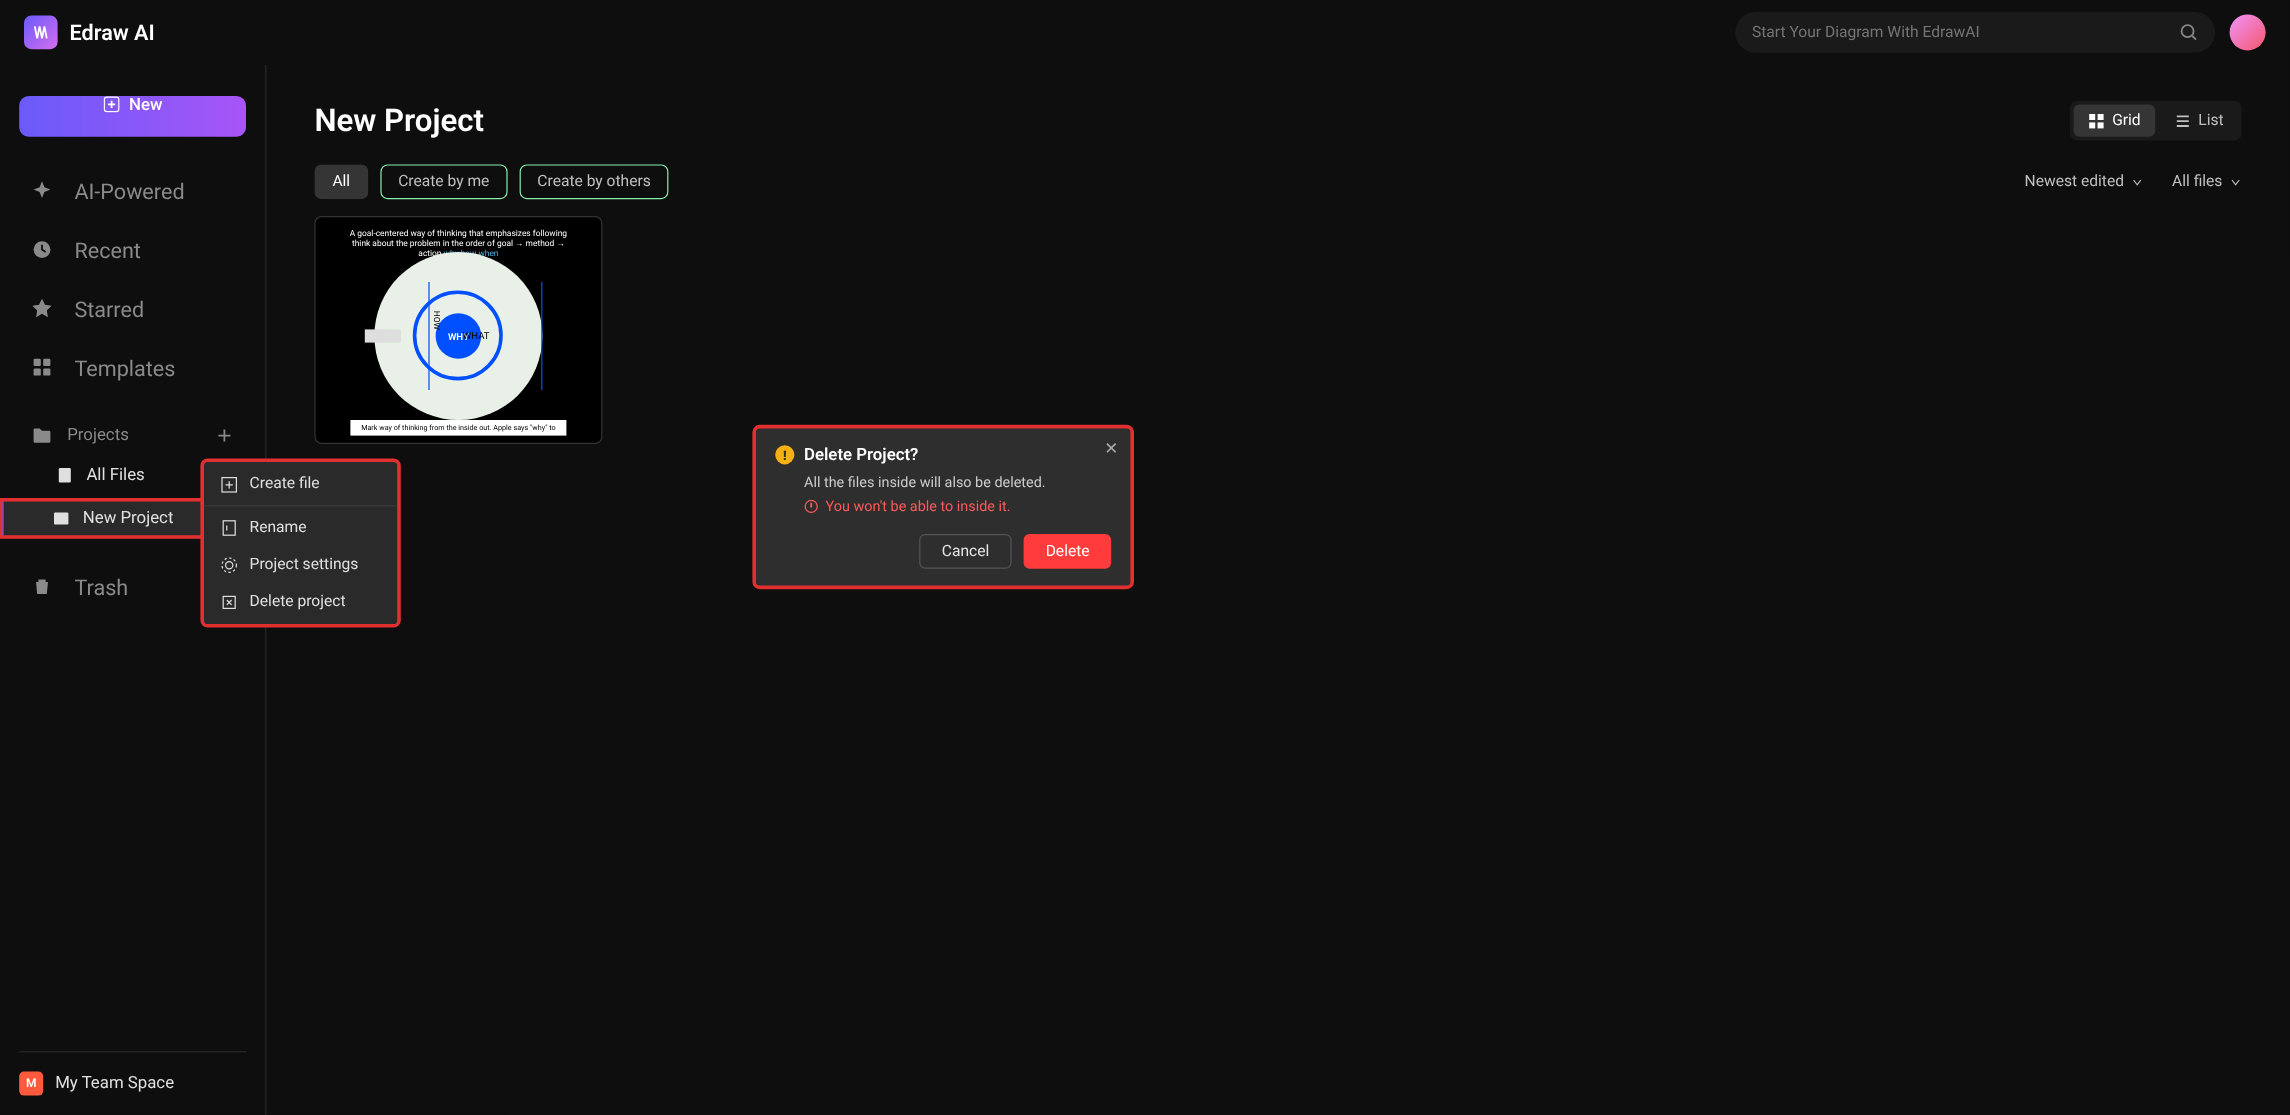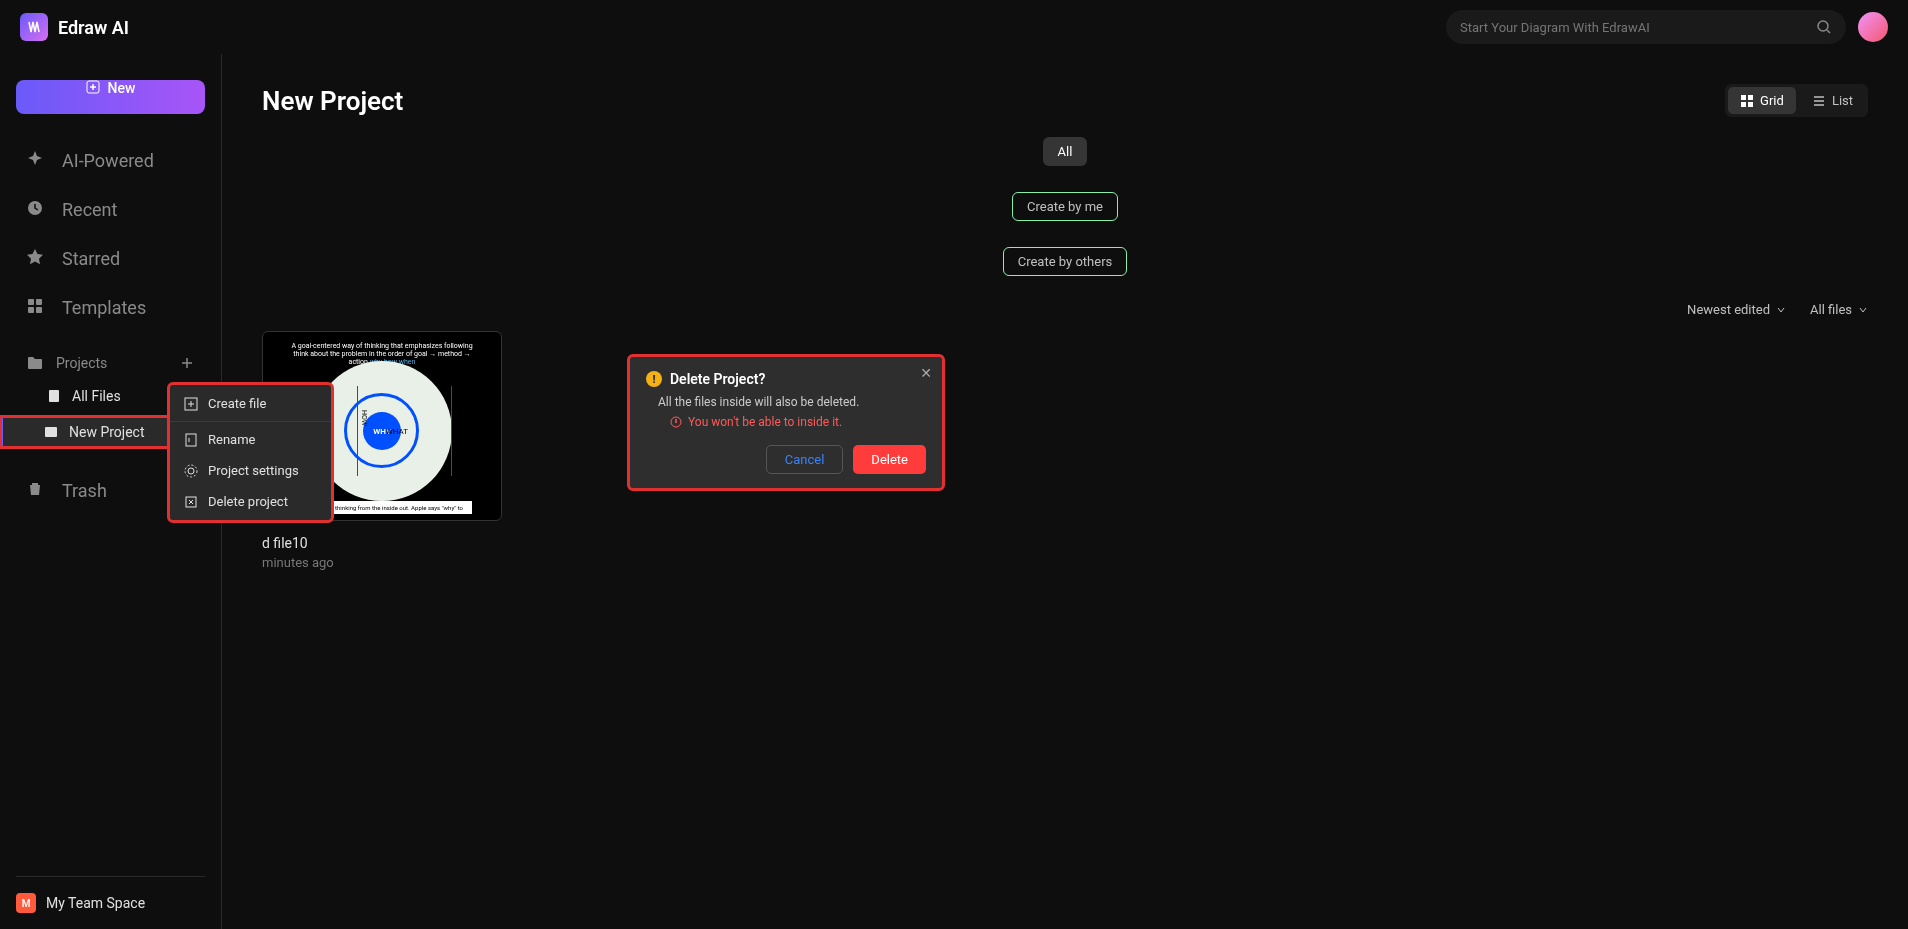--- a/index.html
+++ b/index.html
@@ -33,21 +33,21 @@
     .team-icon { width: 20px; height: 20px; background: #ff5a3c; border-radius: 4px; display: flex; align-items: center; justify-content: center; font-size: 10px; color: #fff; font-weight: 600; }
     
     
     .main { flex: 1; padding: 30px 40px; position: relative; }
     .main-header { display: flex; align-items: center; justify-content: space-between; margin-bottom: 20px; }
     .page-title { font-size: 26px; font-weight: 600; color: #fff; }
     .view-toggle { display: flex; gap: 4px; background: #1a1a1a; border-radius: 6px; padding: 3px; }
     .view-btn { display: flex; align-items: center; gap: 6px; padding: 6px 12px; border-radius: 5px; font-size: 13px; color: #c0c0c0; cursor: pointer; }
     .view-btn.active { background: #353535; color: #fff; }
     
-    .filters { display: flex; align-items: center; gap: 26px; margin-bottom: 14px; flex-direction: column; }
+    .filters { display: flex; align-items: center; gap: 10px; margin-bottom: 14px; }
     .tab { padding: 6px 14px; border-radius: 6px; font-size: 13px; color: #c0c0c0; cursor: pointer; border: 1px solid transparent; }
     .tab.active { background: #353535; color: #fff; }
     .tab.outlined { border: 1px solid #86efac; }
     .filters-right { margin-left: auto; display: flex; gap: 24px; }
     .dropdown { display: flex; align-items: center; gap: 6px; font-size: 13px; color: #c0c0c0; cursor: pointer; }
     
     
     .file-card { width: 240px; }
     .thumb { width: 240px; height: 190px; background: #000; border: 1px solid #333; border-radius: 6px; display: flex; flex-direction: column; align-items: center; justify-content: center; position: relative; overflow: hidden; }
     .thumb-text { font-size: 7px; color: #fff; position: absolute; top: 10px; text-align: center; width: 200px; }
@@ -68,25 +68,25 @@
     .ctx-menu { position: absolute; left: 167px; top: 382px; width: 167px; background: #2a2a2a; border-radius: 6px; padding: 3px 0; border: 3px solid #e03030; z-index: 200; }
     .ctx-item { display: flex; align-items: center; gap: 10px; padding: 8px 14px; font-size: 13px; color: #e0e0e0; cursor: pointer; }
     .ctx-item .icn { width: 14px; height: 14px; }
     .ctx-sep { height: 1px; background: #3a3a3a; margin: 2px 0; }
     
     
     .dialog { position: absolute; left: 627px; top: 354px; width: 318px; background: #2e2e2e; border-radius: 6px; padding: 14px 16px; border: 3px solid #e03030; z-index: 300; }
     .dialog-close { position: absolute; top: 8px; right: 10px; color: #aaa; cursor: pointer; font-size: 14px; }
     .dialog-title { display: flex; align-items: center; gap: 8px; font-size: 14px; font-weight: 600; color: #fff; margin-bottom: 8px; }
     .warn-icon { width: 16px; height: 16px; border-radius: 50%; background: #f5b014; color: #2e2e2e; display: flex; align-items: center; justify-content: center; font-size: 11px; font-weight: 900; }
-    .dialog-msg { font-size: 12px; color: #ccc; margin-left: 12px; margin-bottom: 6px; }
+    .dialog-msg { font-size: 12px; color: #ccc; margin-left: 24px; margin-bottom: 6px; }
     .dialog-warning { font-size: 12px; color: #ff5a5a; margin-left: 24px; display: flex; align-items: center; gap: 6px; margin-bottom: 16px; }
     .dialog-actions { display: flex; justify-content: flex-end; gap: 10px; }
     .btn { padding: 6px 18px; border-radius: 5px; font-size: 13px; cursor: pointer; border: none; }
-    .btn-cancel { background: transparent; border: 1px solid #555; color: #3b82f6; }
+    .btn-cancel { background: transparent; border: 1px solid #555; color: #e5e5e5; }
     .btn-delete { background: #ff3b3b; color: #fff; }
     
     svg { fill: currentColor; }
   </style>
 </head>
 <body>
 
 <div class="header">
   <div class="logo">
     <div class="logo-icon">

